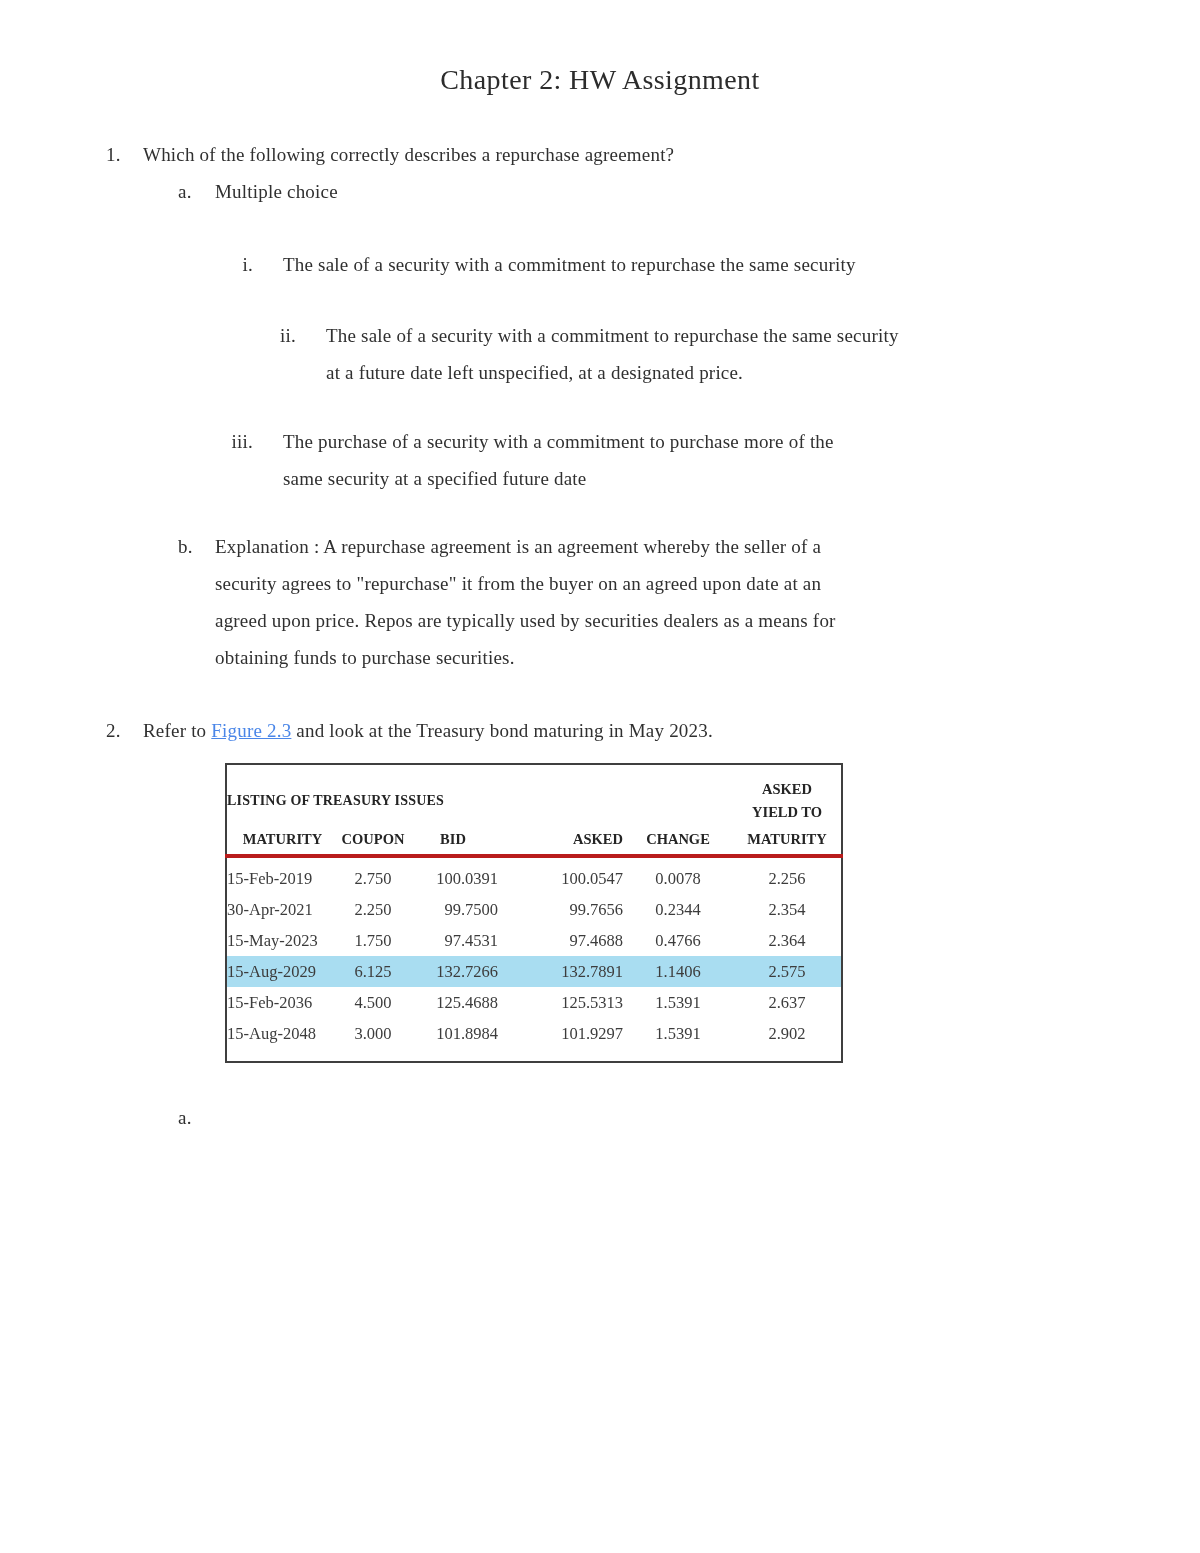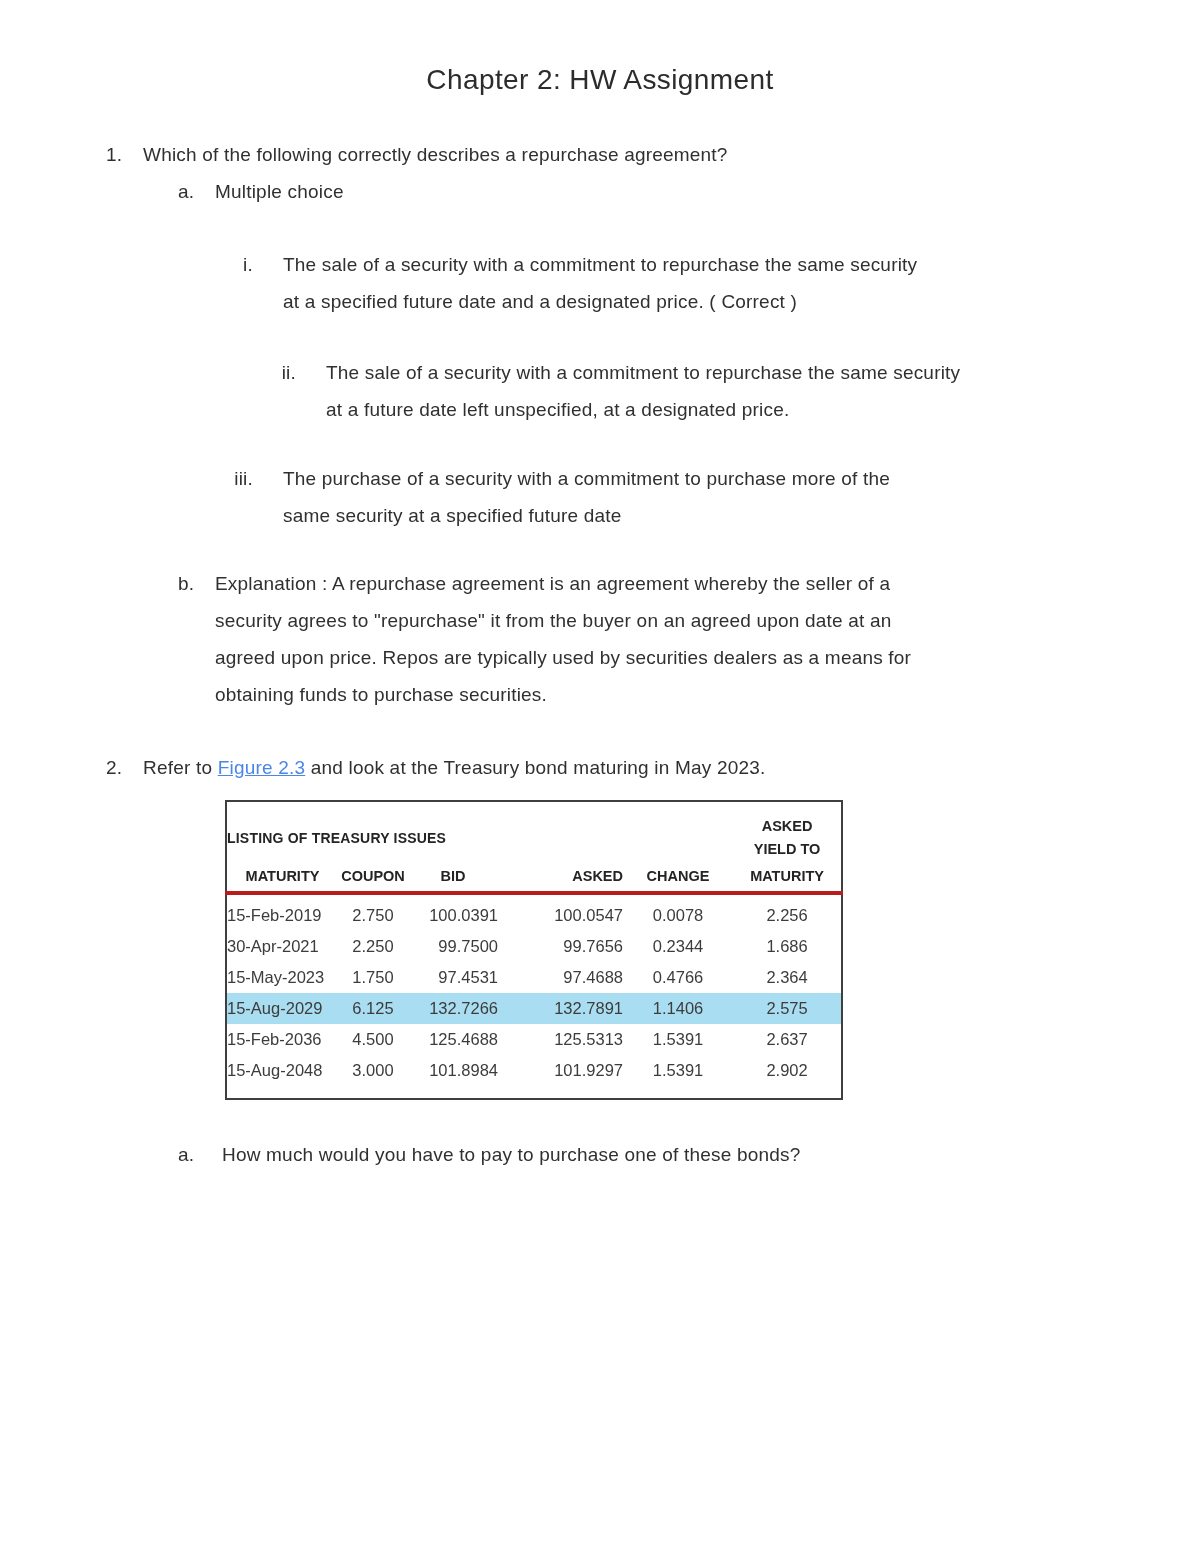--- a/index.html
+++ b/index.html
@@ -1,18 +1,18 @@
 <!DOCTYPE html>
 <html style="--link-color: #4a86e8; --highlight-color: #a9ddf1;"><head>
 <meta charset="utf-8">
 <style>
   html,body { margin:0; padding:0; background:#ffffff; }
   .page {
     position:relative; width:1200px; height:1318px; background:#fff;
-    overflow:hidden; font-family:Liberation Sans, sans-serif; color:#2f2f2f;
+    overflow:hidden; font-family:Liberation Serif, serif; color:#2f2f2f;
   }
   .doc-title {
     margin:0; padding-top:64px; text-align:center;
     font-size:28px; font-weight:500; letter-spacing:0.4px; color:#2c2c2c;
   }
   .body-text { font-size:19px; line-height:37px; letter-spacing:0.2px; color:#303030; }
 
   .row { display:flex; align-items:flex-start; }
   .num-l1 { margin-left:106px; width:37px; flex:0 0 auto; }
   .num-l2 { margin-left:178px; width:37px; flex:0 0 auto; }
@@ -74,21 +74,20 @@
   <div class="row body-text">
     <span class="num-l2">a.</span>
     <span>Multiple choice</span>
   </div>
 
   <div class="row body-text" id="opt-i">
     <span class="num-l3">i.</span>
     <span class="gap-l3"></span>
     <span>
       <div>The sale of a security with a commitment to repurchase the same security</div>
-      <div>at a specified future date and a designated price. ( Correct )</div>
     </span>
   </div>
 
   <div class="row body-text" id="opt-ii">
     <span class="num-l3">ii.</span>
     <span class="gap-l3"></span>
     <span>
       <div>The sale of a security with a commitment to repurchase the same security</div>
       <div>at a future date left unspecified, at a designated price.</div>
     </span>
@@ -153,21 +152,21 @@
           <td class="c-ask">100.0547</td>
           <td class="c-chg">0.0078</td>
           <td class="c-aym">2.256</td>
         </tr>
         <tr>
           <td class="c-mat">30-Apr-2021</td>
           <td class="c-cpn">2.250</td>
           <td class="c-bid">99.7500</td>
           <td class="c-ask">99.7656</td>
           <td class="c-chg">0.2344</td>
-          <td class="c-aym">1.686</td>
+          <td class="c-aym">2.354</td>
         </tr>
         <tr>
           <td class="c-mat">15-May-2023</td>
           <td class="c-cpn">1.750</td>
           <td class="c-bid">97.4531</td>
           <td class="c-ask">97.4688</td>
           <td class="c-chg">0.4766</td>
           <td class="c-aym">2.364</td>
         </tr>
         <tr class="hl">
@@ -193,16 +192,15 @@
           <td class="c-ask">101.9297</td>
           <td class="c-chg">1.5391</td>
           <td class="c-aym">2.902</td>
         </tr>
       </tbody>
     </table>
   </div>
 
   <div class="row body-text" id="q2a">
     <span class="num-l2-wide">a.</span>
-    <span>How much would you have to pay to purchase one of these bonds?</span>
   </div>
 
 </div>
 
 </body></html>

